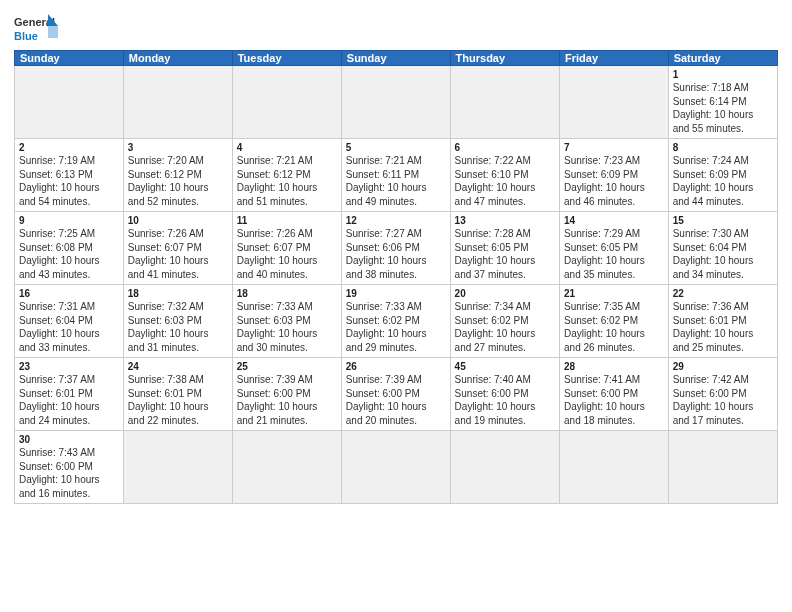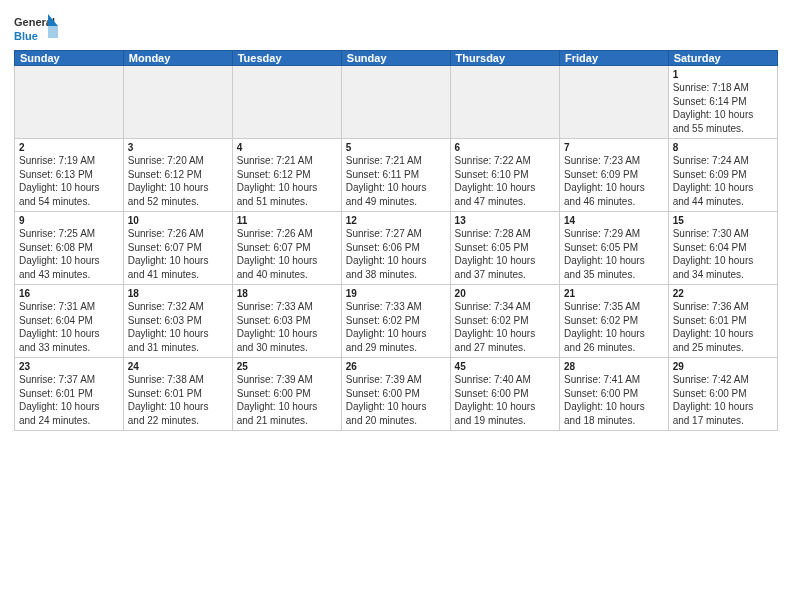--- a/index.html
+++ b/index.html
@@ -243,15 +243,27 @@
           </td>
           <td>
             <span class="day-num">28</span>
             <div class="day-info">Sunrise: 7:41 AM<br>Sunset: 6:00 PM<br>Daylight: 10 hours<br>and 18 minutes.</div>
           </td>
           <td>
             <span class="day-num">29</span>
             <div class="day-info">Sunrise: 7:42 AM<br>Sunset: 6:00 PM<br>Daylight: 10 hours<br>and 17 minutes.</div>
           </td>
         </tr>
+        <tr class="last-row">
+          <td class="has-data">
+            <span class="day-num">30</span>
+            <div class="day-info">Sunrise: 7:43 AM<br>Sunset: 6:00 PM<br>Daylight: 10 hours<br>and 16 minutes.</div>
+          </td>
+          <td class="empty"></td>
+          <td class="empty"></td>
+          <td class="empty"></td>
+          <td class="empty"></td>
+          <td class="empty"></td>
+          <td class="empty"></td>
+        </tr>
       </tbody>
   </table>
 </div>
 
 </body></html>

